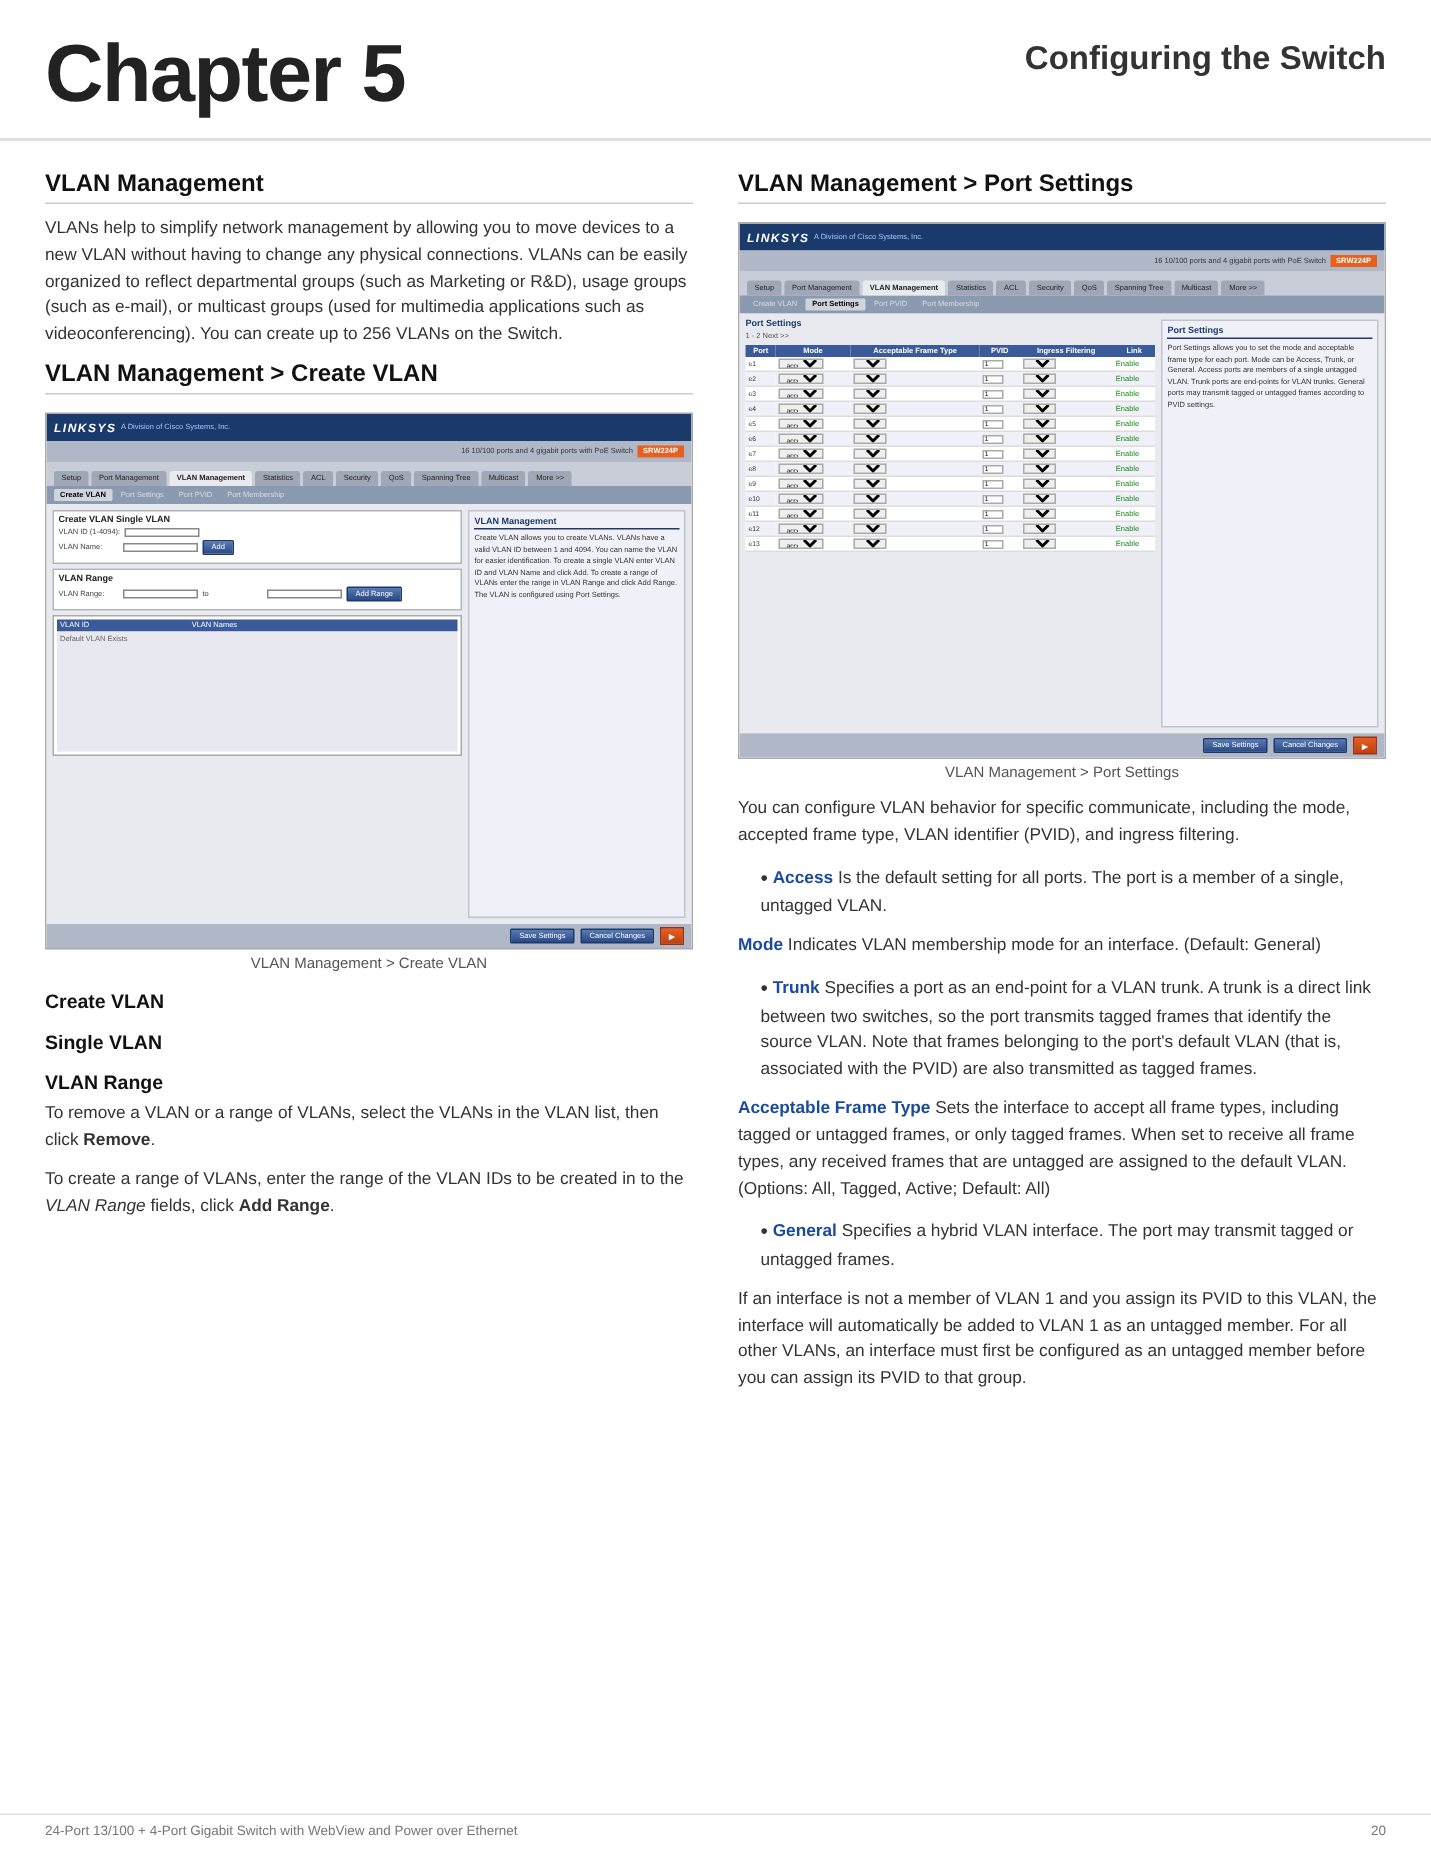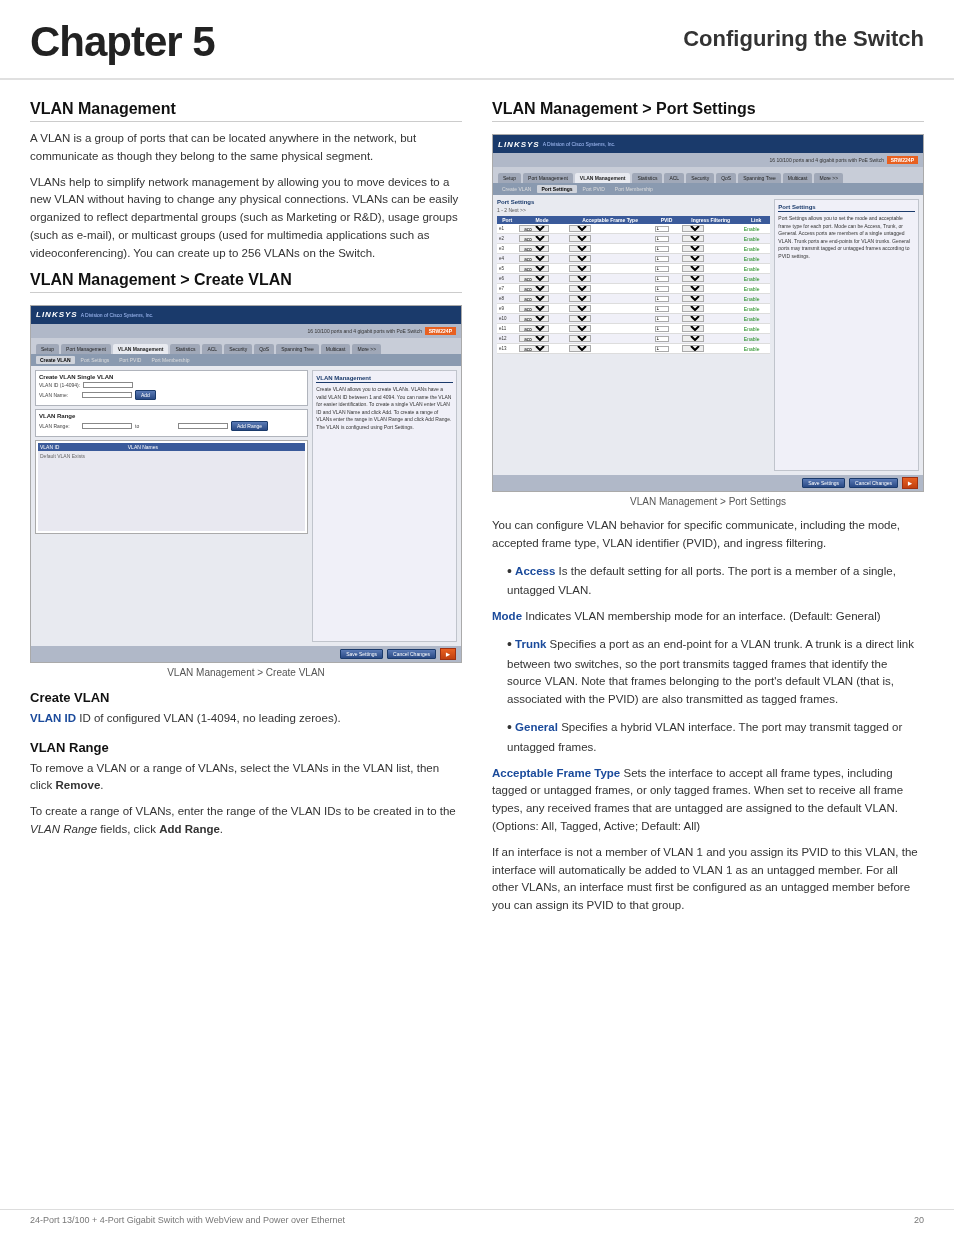--- a/index.html
+++ b/index.html
@@ -15,21 +15,21 @@
     
     .page-header {
       display: flex;
       justify-content: space-between;
       align-items: flex-start;
       padding: 18px 30px 12px 30px;
       border-bottom: 2px solid #e0e0e0;
       background: #fff;
     }
     .chapter-title {
-      font-size: 42px;
+      font-size: 54px;
       font-weight: 900;
       color: #222;
       letter-spacing: -1px;
     }
     .section-title-header {
       font-size: 22px;
       font-weight: 700;
       color: #333;
       text-align: right;
       margin-top: 8px;
@@ -315,21 +315,20 @@
   <div class="chapter-title">Chapter 5</div>
   <div class="section-title-header">Configuring the Switch</div>
 </div>
 
 <div class="content-area">
 
   <div class="left-col">
 
     <div class="section-heading">VLAN Management</div>
 
-    <p class="body-text">A VLAN is a group of ports that can be located anywhere in the network, but communicate as though they belong to the same physical segment.</p>
     <p class="body-text">VLANs help to simplify network management by allowing you to move devices to a new VLAN without having to change any physical connections. VLANs can be easily organized to reflect departmental groups (such as Marketing or R&amp;D), usage groups (such as e-mail), or multicast groups (used for multimedia applications such as videoconferencing). You can create up to 256 VLANs on the Switch.</p>
 
     <div class="section-heading">VLAN Management &gt; Create VLAN</div>
 
     <div class="screenshot-box">
       <div class="linksys-ui">
 
         <div class="linksys-header-bar">
           <span class="linksys-logo-text">LINKSYS</span>
           <span class="linksys-logo-sub">A Division of Cisco Systems, Inc.</span>
@@ -412,25 +411,23 @@
           <div class="linksys-bottom-btn">Cancel Changes</div>
           <div class="linksys-save-icon">
             <span>▶</span>
           </div>
         </div>
       </div>
     </div>
     <div class="screenshot-caption">VLAN Management &gt; Create VLAN</div>
 
     <div class="subsection-heading">Create VLAN</div>
-
-
-    <p class="body-text">
-      <span class="term-blue bold">VLAN ID</span><span> ID of configured VLAN (1-4094, no leading zeroes).</span>
-    </p>
+    <div class="subsection-heading">Single VLAN</div>
+
+
 
 
     <div class="subsection-heading">VLAN Range</div>
 
     <p class="body-text">
       <span>To remove a VLAN or a range of VLANs, select the VLANs in the VLAN list, then click </span><span class="bold">Remove</span>.
     </p>
 
     <p class="body-text">
       <span>To create a range of VLANs, enter the range of the VLAN IDs to be created in to the </span><span class="italic">VLAN Range</span><span> fields, click </span><span class="bold">Add Range</span>.
@@ -848,26 +845,26 @@
     </p>
 
     <p class="body-text">
       <span class="term-blue bold">Mode</span><span>  Indicates VLAN membership mode for an interface. (Default: General)</span>
     </p>
 
     <p class="body-text" style="padding-left:15px;">
       <span style="font-size:14px;vertical-align:middle;">•</span>&nbsp;<span class="term-blue bold">Trunk</span><span>  Specifies a port as an end-point for a VLAN trunk. A trunk is a direct link between two switches, so the port transmits tagged frames that identify the source VLAN. Note that frames belonging to the port's default VLAN (that is, associated with the PVID) are also transmitted as tagged frames.</span>
     </p>
 
+    <p class="body-text">
+      <span class="term-blue bold">Acceptable Frame Type</span><span>  Sets the interface to accept all frame types, including tagged or untagged frames, or only tagged frames. When set to receive all frame types, any received frames that are untagged are assigned to the default VLAN. (Options: All, Tagged, Active; Default: All)</span>
+    </p>
+
     <p class="body-text" style="padding-left:15px;">
       <span style="font-size:14px;vertical-align:middle;">•</span>&nbsp;<span class="term-blue bold">General</span><span>  Specifies a hybrid VLAN interface. The port may transmit tagged or untagged frames.</span>
-    </p>
-
-    <p class="body-text">
-      <span class="term-blue bold">Acceptable Frame Type</span><span>  Sets the interface to accept all frame types, including tagged or untagged frames, or only tagged frames. When set to receive all frame types, any received frames that are untagged are assigned to the default VLAN. (Options: All, Tagged, Active; Default: All)</span>
     </p>
 
 
     <p class="body-text">If an interface is not a member of VLAN 1 and you assign its PVID to this VLAN, the interface will automatically be added to VLAN 1 as an untagged member. For all other VLANs, an interface must first be configured as an untagged member before you can assign its PVID to that group.</p>
 
   </div>
 </div>
 
 <div class="page-footer">
   <span>24-Port 13/100 + 4-Port Gigabit Switch with WebView and Power over Ethernet</span>

